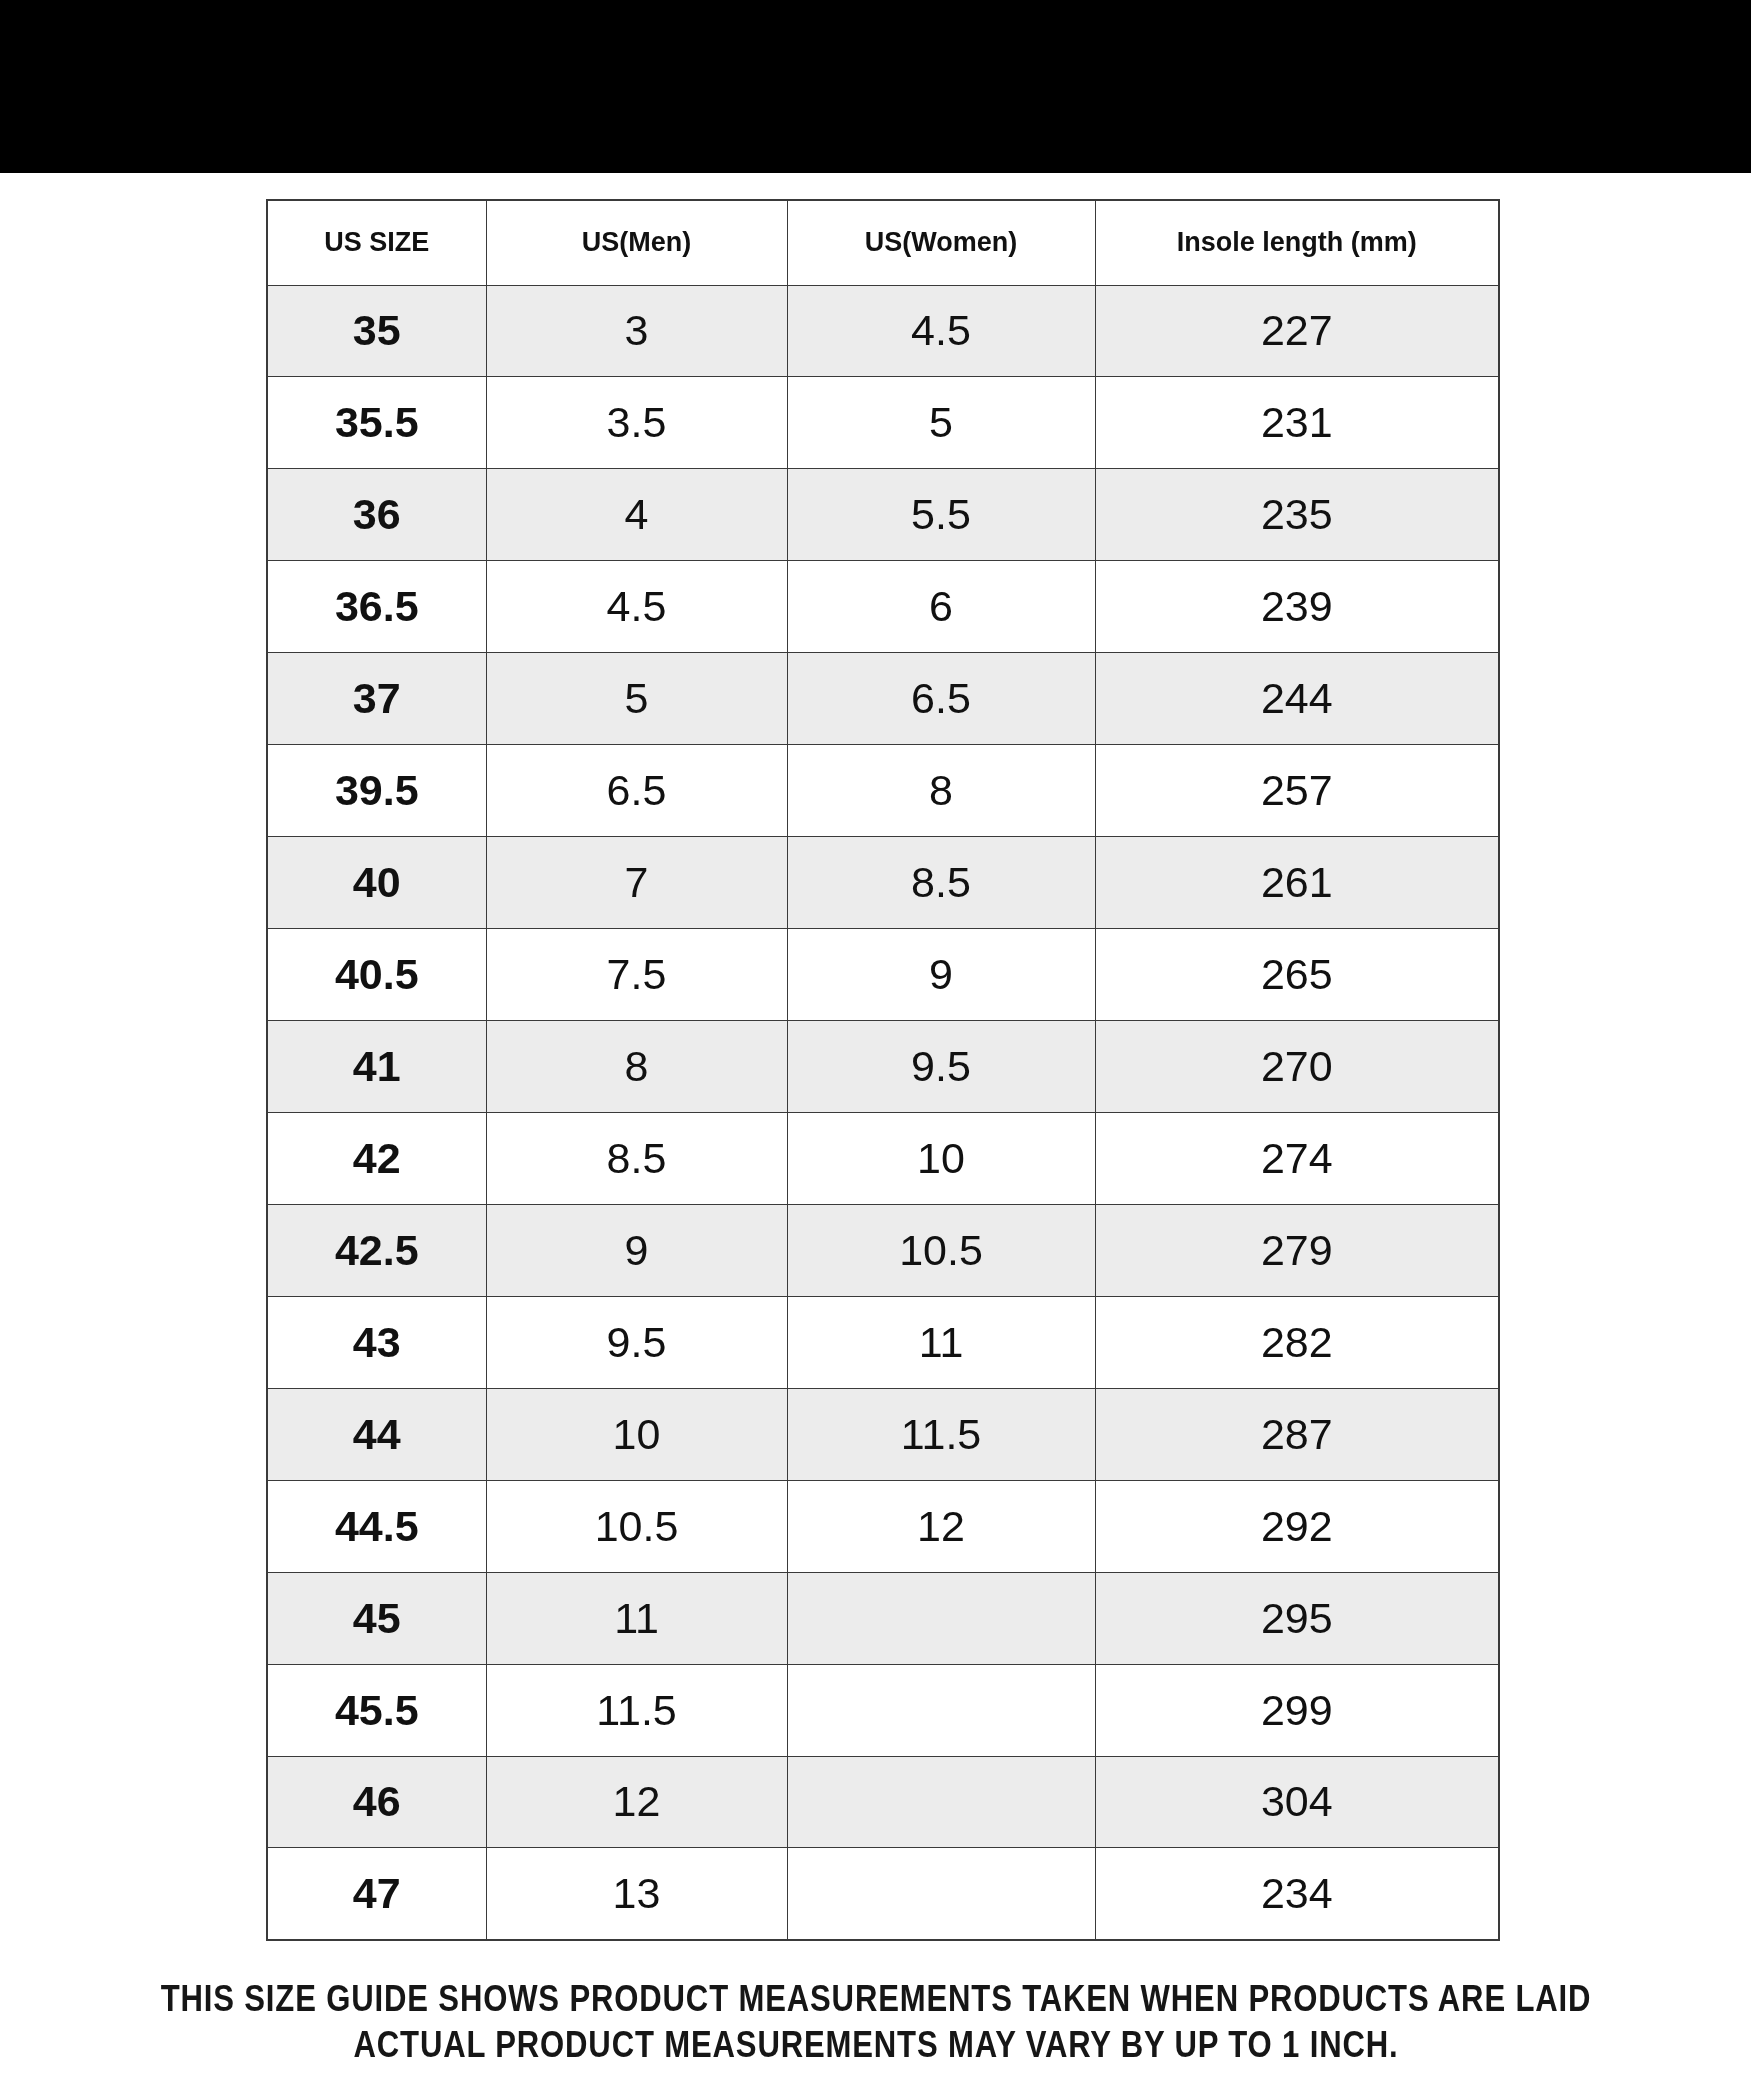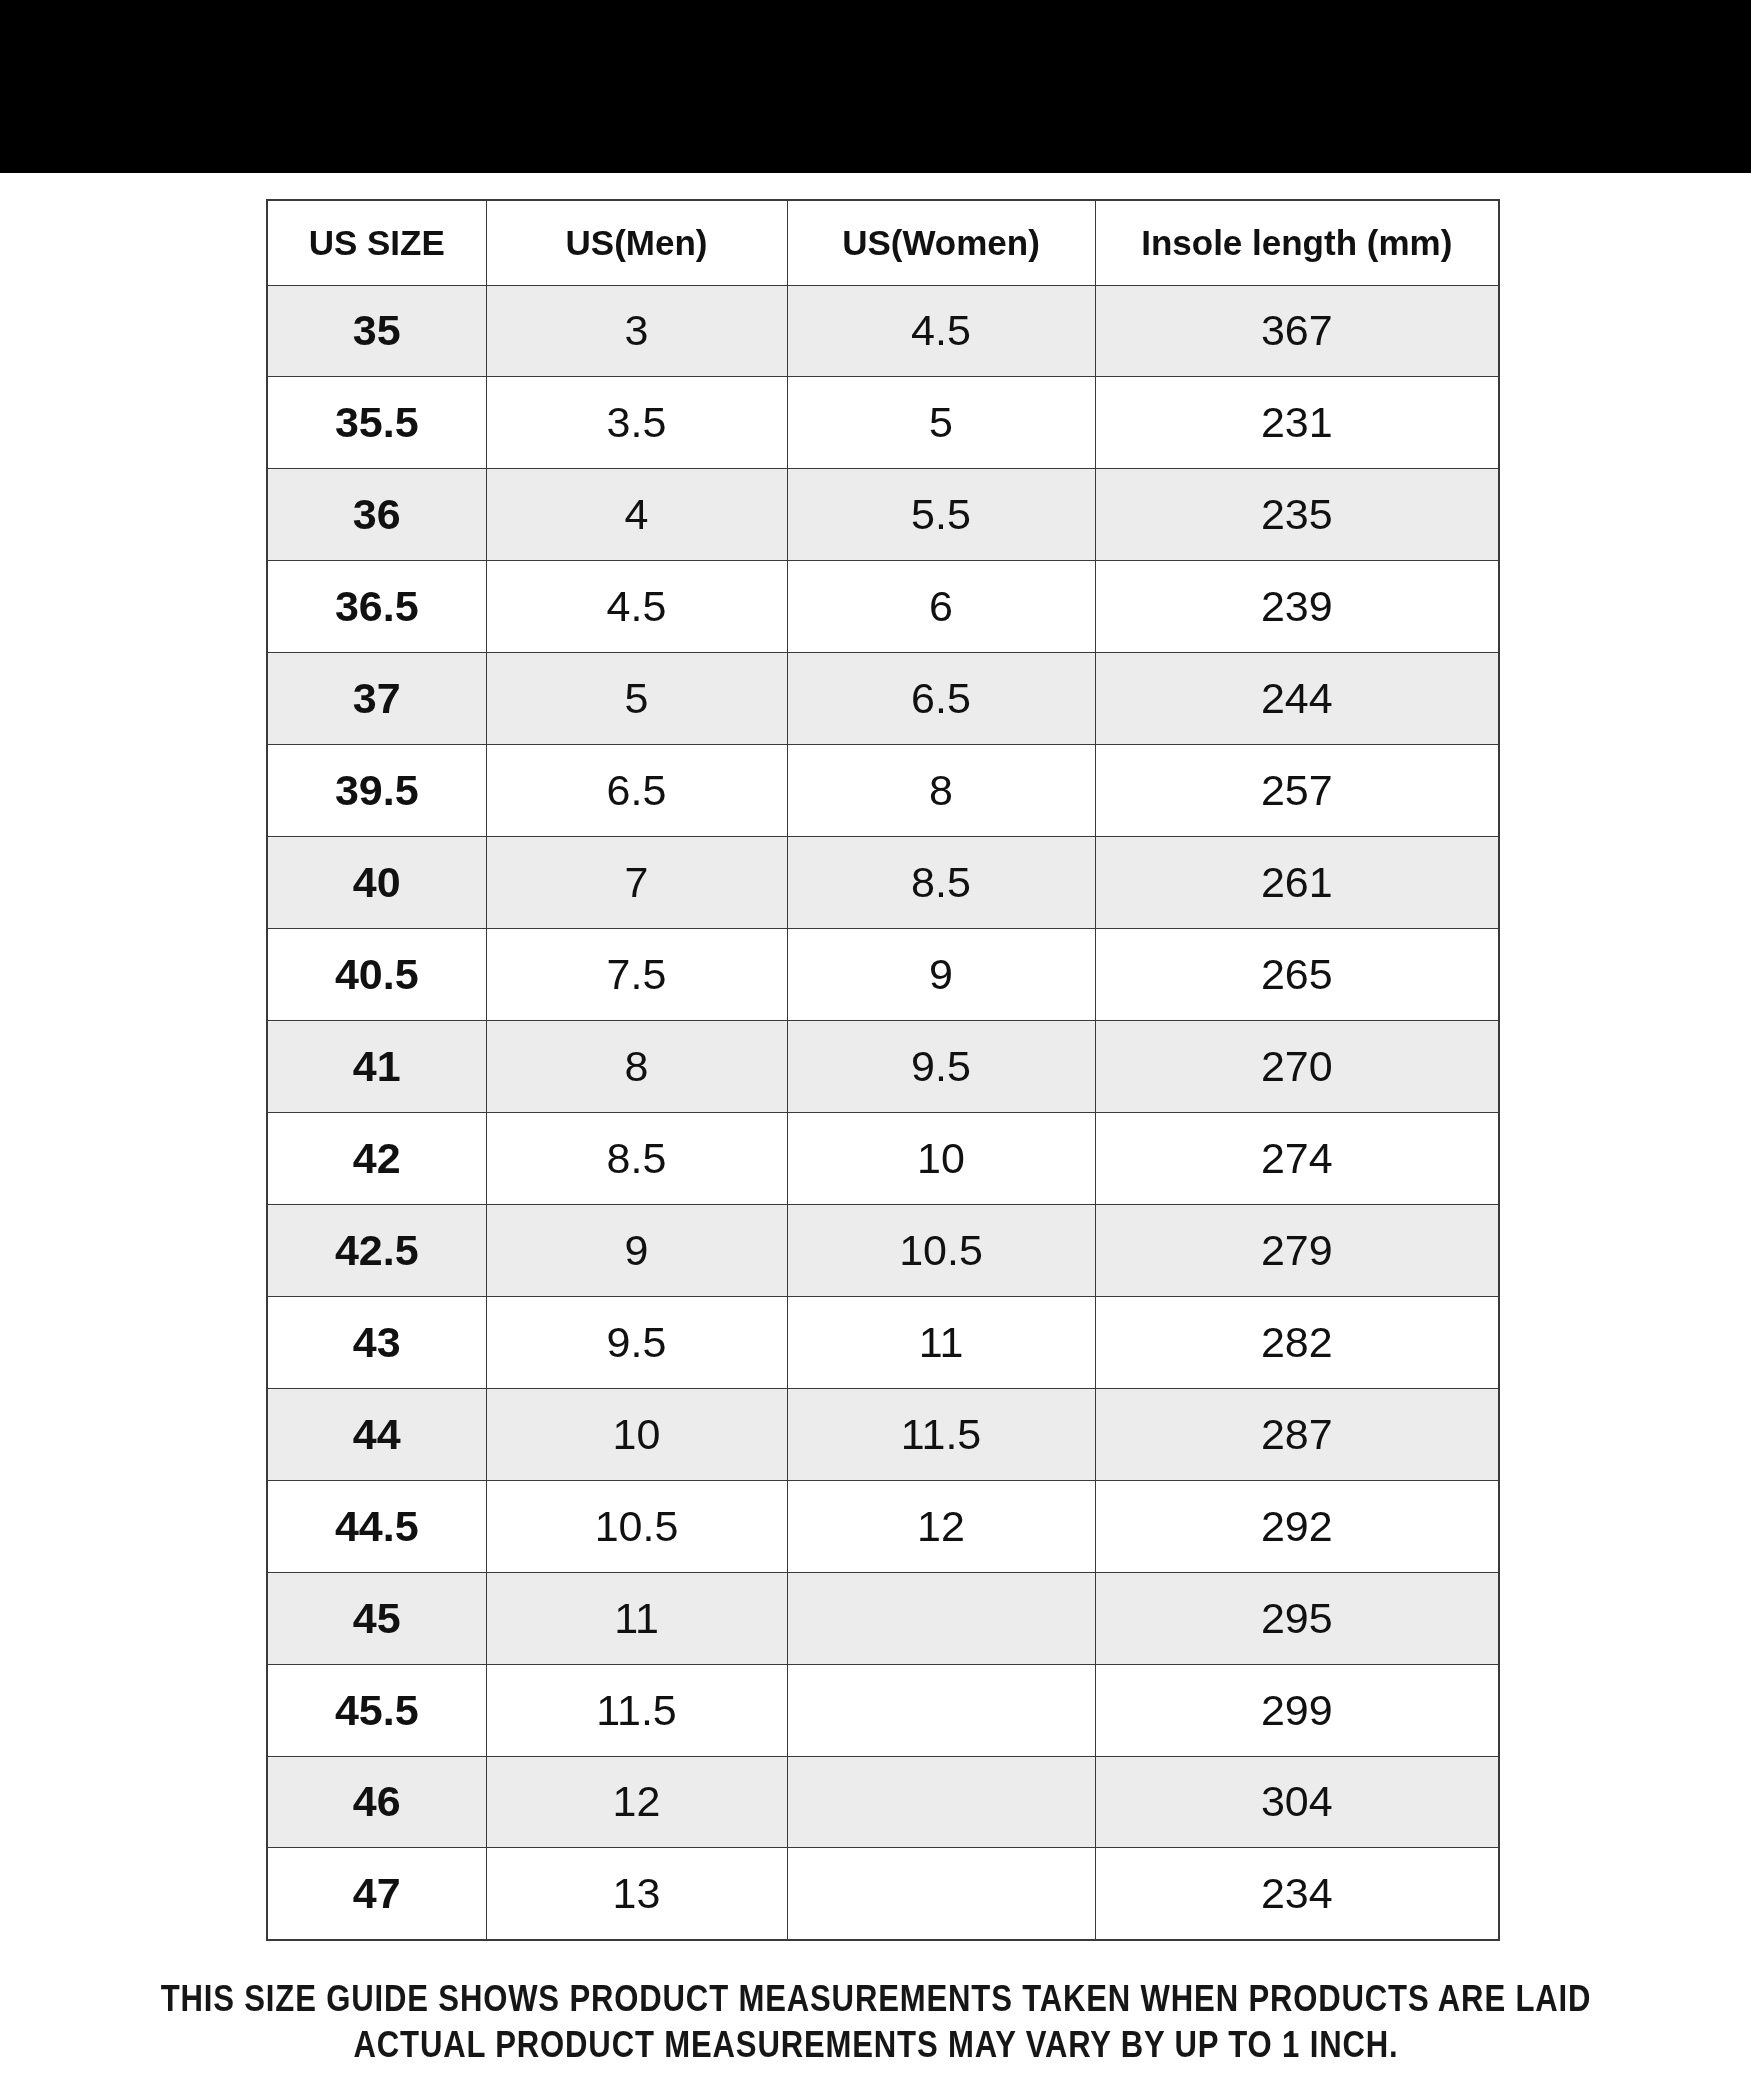--- a/index.html
+++ b/index.html
@@ -41,21 +41,21 @@
     border:1.9px solid var(--c-border);
     text-align:center;
     vertical-align:middle;
     color:var(--c-text);
     overflow:hidden;
   }
   table.size-table{border:2.9px solid var(--c-border);}
   table.size-table thead tr{height:85px;}
   table.size-table tbody tr{height:83px;padding-left:16px;}
   table.size-table th{
-    font-size:35px;
+    font-size:27px;
     font-weight:700;
     background:#ffffff;
   }
   table.size-table td{
     font-size:43px;
     font-weight:400;
     background:#ffffff;
   }
   table.size-table td.size-col{font-weight:700;}
   table.size-table tbody tr.shaded td{background:var(--c-shaded);}
@@ -95,21 +95,21 @@
         <th>US(Men)</th>
         <th>US(Women)</th>
         <th>Insole length (mm)</th>
       </tr>
     </thead>
     <tbody>
         <tr class="shaded">
           <td class="size-col">35</td>
           <td>3</td>
           <td>4.5</td>
-          <td>367</td>
+          <td>227</td>
         </tr>
         <tr>
           <td class="size-col">35.5</td>
           <td>3.5</td>
           <td>5</td>
           <td>231</td>
         </tr>
         <tr class="shaded">
           <td class="size-col">36</td>
           <td>4</td>

